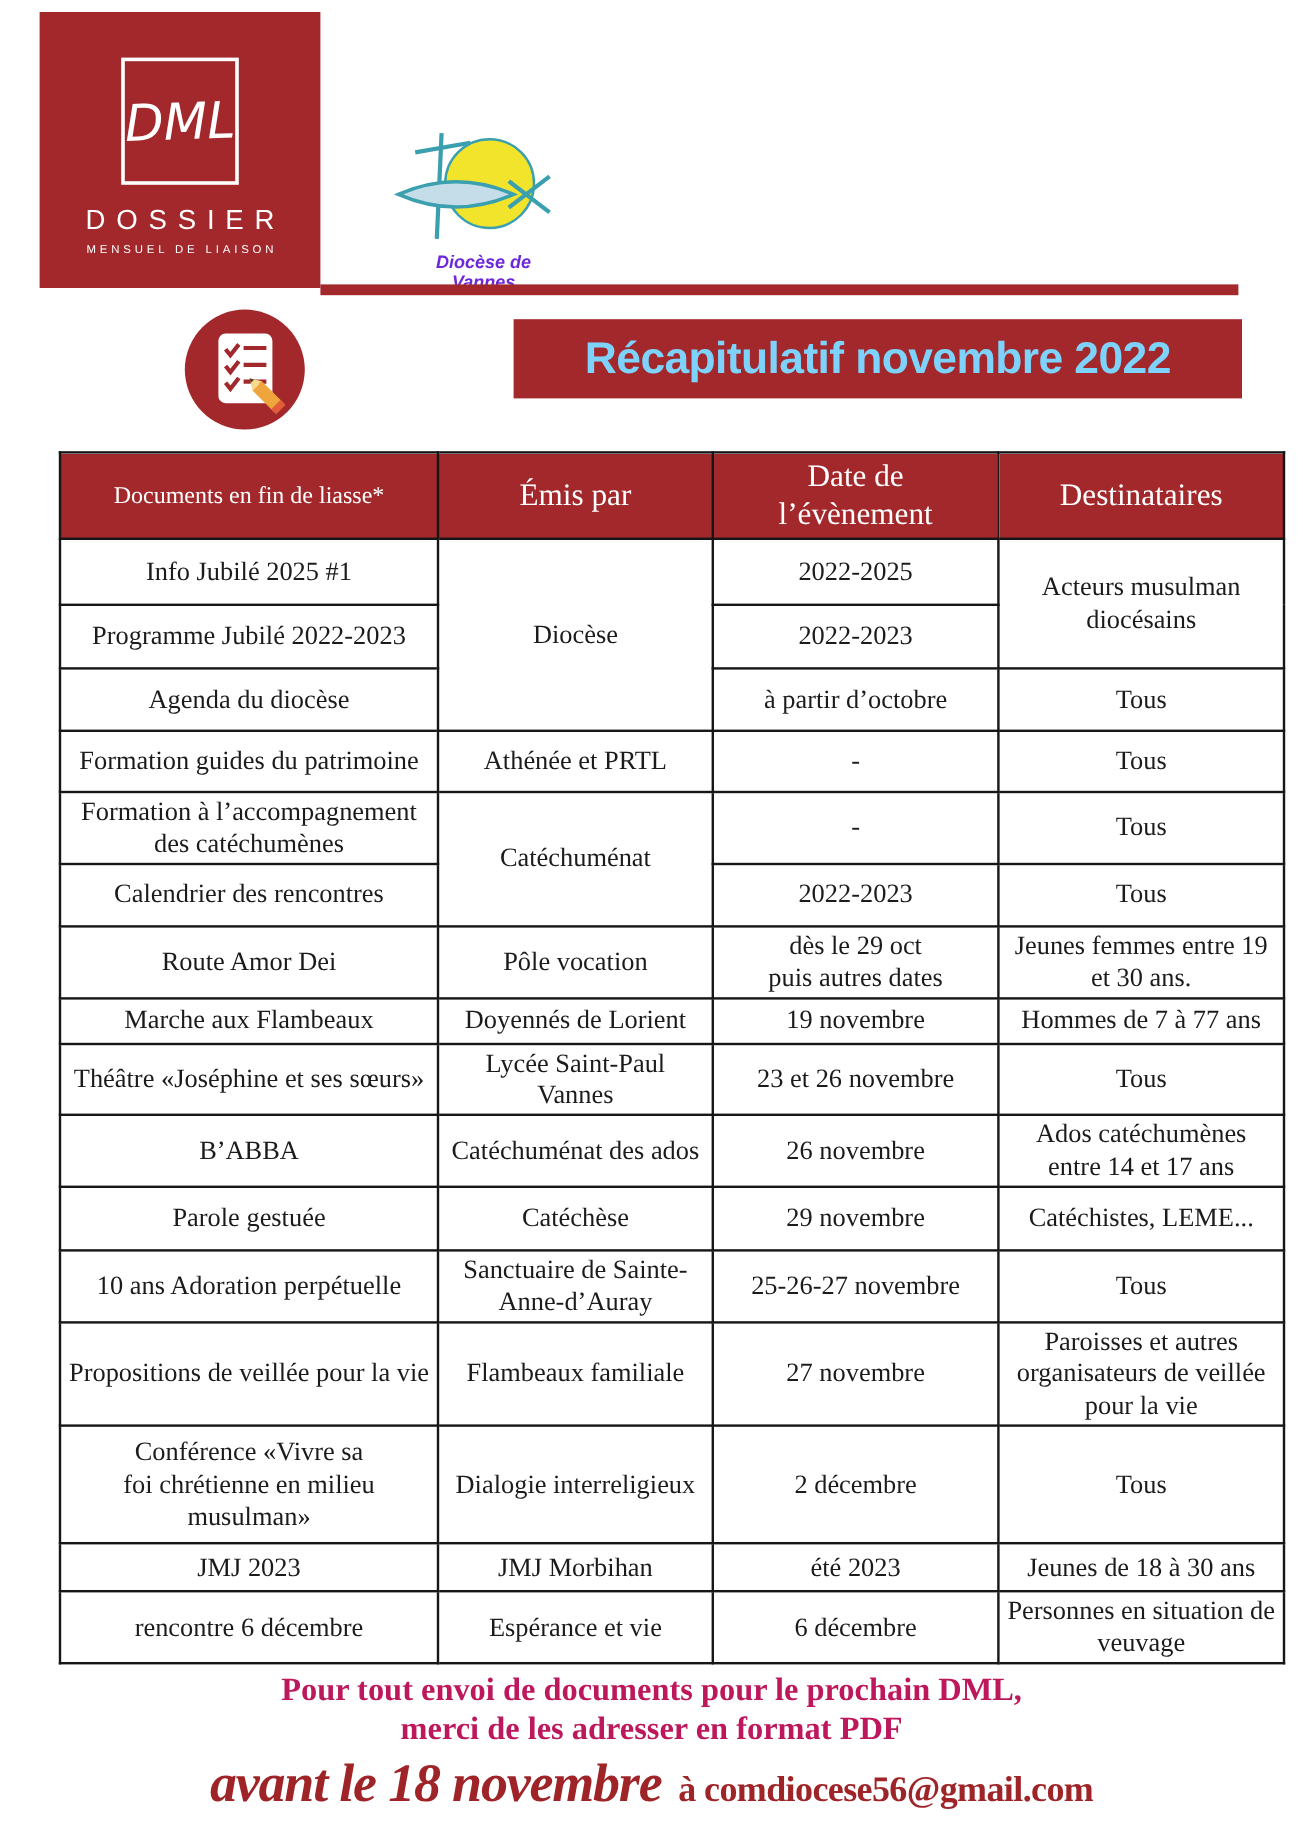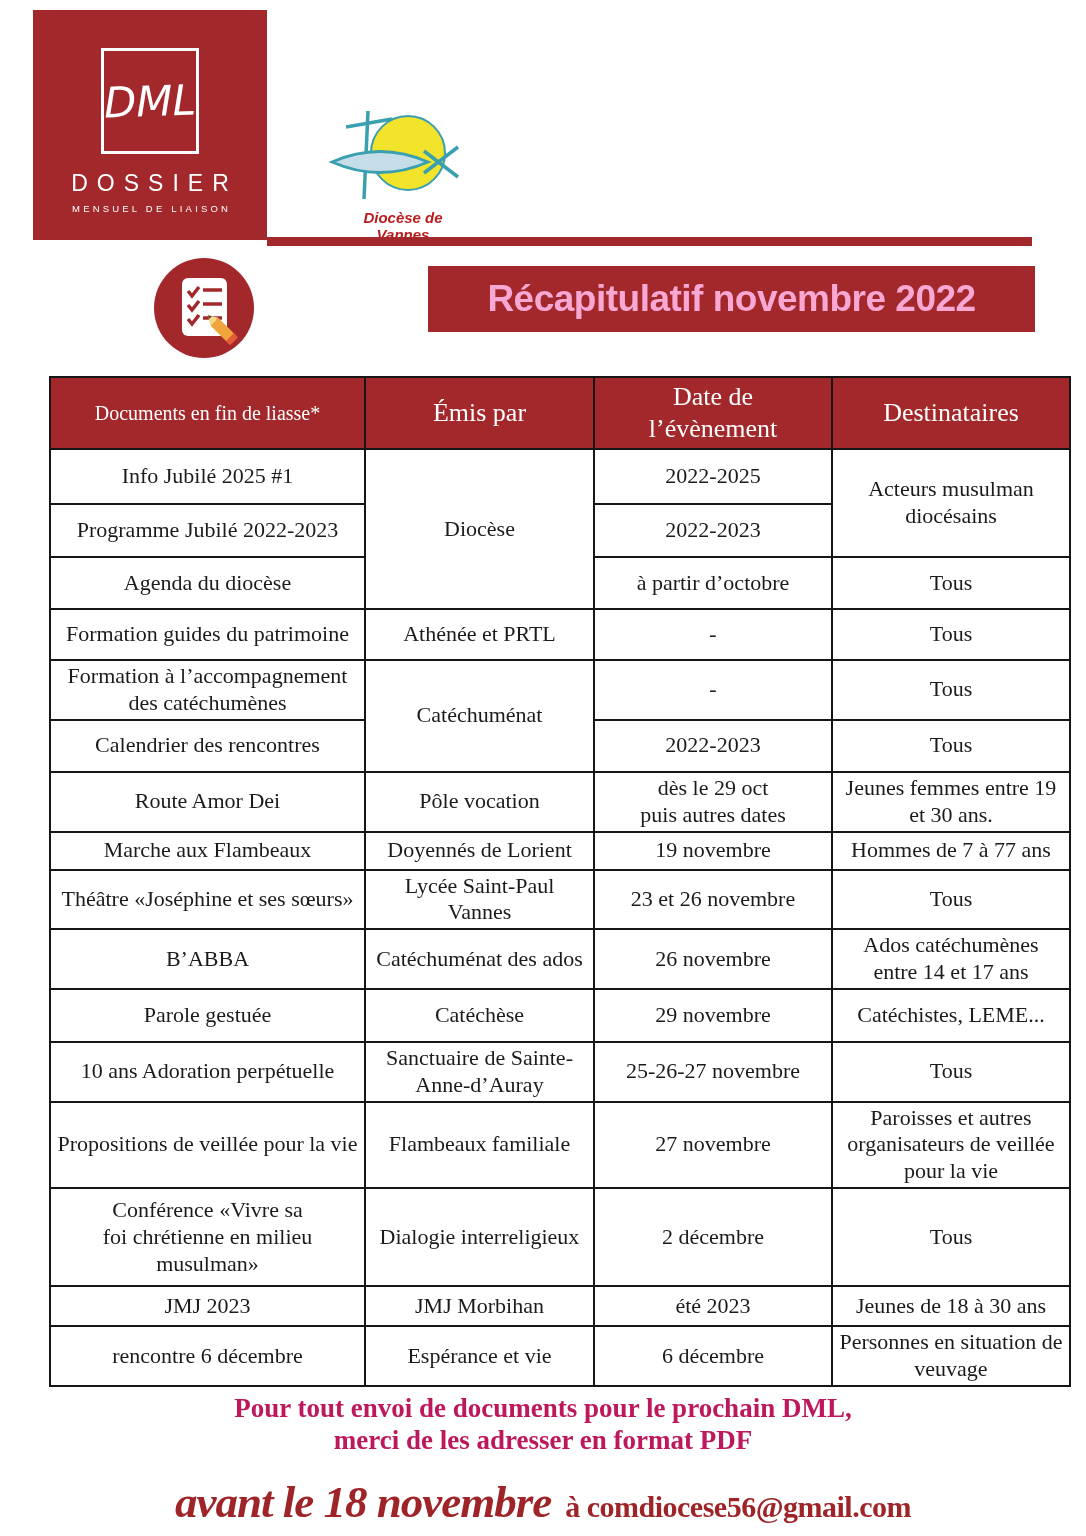--- a/index.html
+++ b/index.html
@@ -8,41 +8,41 @@
   
   .header{position:relative;width:1086px;height:376px;}
 
   .dml-block{position:absolute;left:33px;top:10px;width:234px;height:230px;background:#a2282c;color:#fff;text-align:center;}
   .dml-box{width:92px;height:100px;border:3px solid #fff;margin:38px auto 0;display:flex;align-items:center;justify-content:center;}
   .dml-acronym{font-family:"DejaVu Sans",sans-serif;font-style:italic;font-weight:300;font-size:42px;color:#fff;transform:rotate(-2deg);}
   .dml-title{margin-top:16px;font-family:"Liberation Sans",sans-serif;font-size:23px;letter-spacing:9px;text-indent:9px;font-weight:400;}
   .dml-sub{margin-top:6px;font-family:"Liberation Sans",sans-serif;font-size:9.5px;letter-spacing:3.2px;text-indent:3.2px;font-weight:400;}
 
   .diocese-logo{position:absolute;left:320px;top:103px;width:150px;text-align:center;}
-  .diocese-caption{font-family:"Liberation Sans",sans-serif;font-style:italic;font-weight:700;font-size:15px;color:#b91c1c;margin-top:2px;margin-left:16px;}
+  .diocese-caption{font-family:"Liberation Sans",sans-serif;font-style:italic;font-weight:700;font-size:15px;color:#6d28d9;margin-top:2px;margin-left:16px;}
 
   .page-title{position:absolute;left:462px;top:168px;width:572px;text-align:center;font-family:"Liberation Sans",sans-serif;font-size:43px;font-weight:400;color:#9c262b;letter-spacing:0.5px;white-space:nowrap;}
 
   .red-rule{position:absolute;left:267px;top:237px;width:765px;height:9px;background:#a2282c;}
 
   .checklist-wrap{position:absolute;left:153px;top:257px;width:102px;height:102px;}
 
-  .banner{position:absolute;left:428px;top:266px;width:607px;height:66px;background:#a2282c;color:#f9a8d4;font-family:"Liberation Sans",sans-serif;font-weight:700;font-size:37px;line-height:66px;text-align:center;letter-spacing:-0.5px;}
+  .banner{position:absolute;left:428px;top:266px;width:607px;height:66px;background:#a2282c;color:#7dd3fc;font-family:"Liberation Sans",sans-serif;font-weight:700;font-size:37px;line-height:66px;text-align:center;letter-spacing:-0.5px;}
 
   
   table.recap{margin-left:49px;width:1020px;border-collapse:collapse;table-layout:fixed;}
   table.recap th,table.recap td{border:2px solid #161616;text-align:center;vertical-align:middle;padding:2px 6px;white-space:pre-line;overflow:hidden;}
   table.recap th{background:#a2282c;color:#ffffff;font-weight:400;font-size:26px;line-height:1.25;}
   table.recap th.small-head{font-size:20px;}
   table.recap td{font-size:22px;color:#1b1b1b;line-height:1.22;}
 
   
   .footer{margin-top:6px;text-align:center;color:#a82b2d;}
   .footer-line{font-size:27px;font-weight:700;line-height:1.18;color:#be185d;}
-  .deadline-line{margin-top:20px;color:#9e2428;}
+  .deadline-line{margin-top:4px;color:#9e2428;}
   .deadline{font-size:45px;font-weight:700;font-style:italic;letter-spacing:-1px;}
   .email{font-size:30px;font-weight:700;margin-left:10px;letter-spacing:-0.5px;}
 </style>
 </head>
 <body>
 
 <div class="header">
 
   <div class="dml-block">
     <div class="dml-box">

